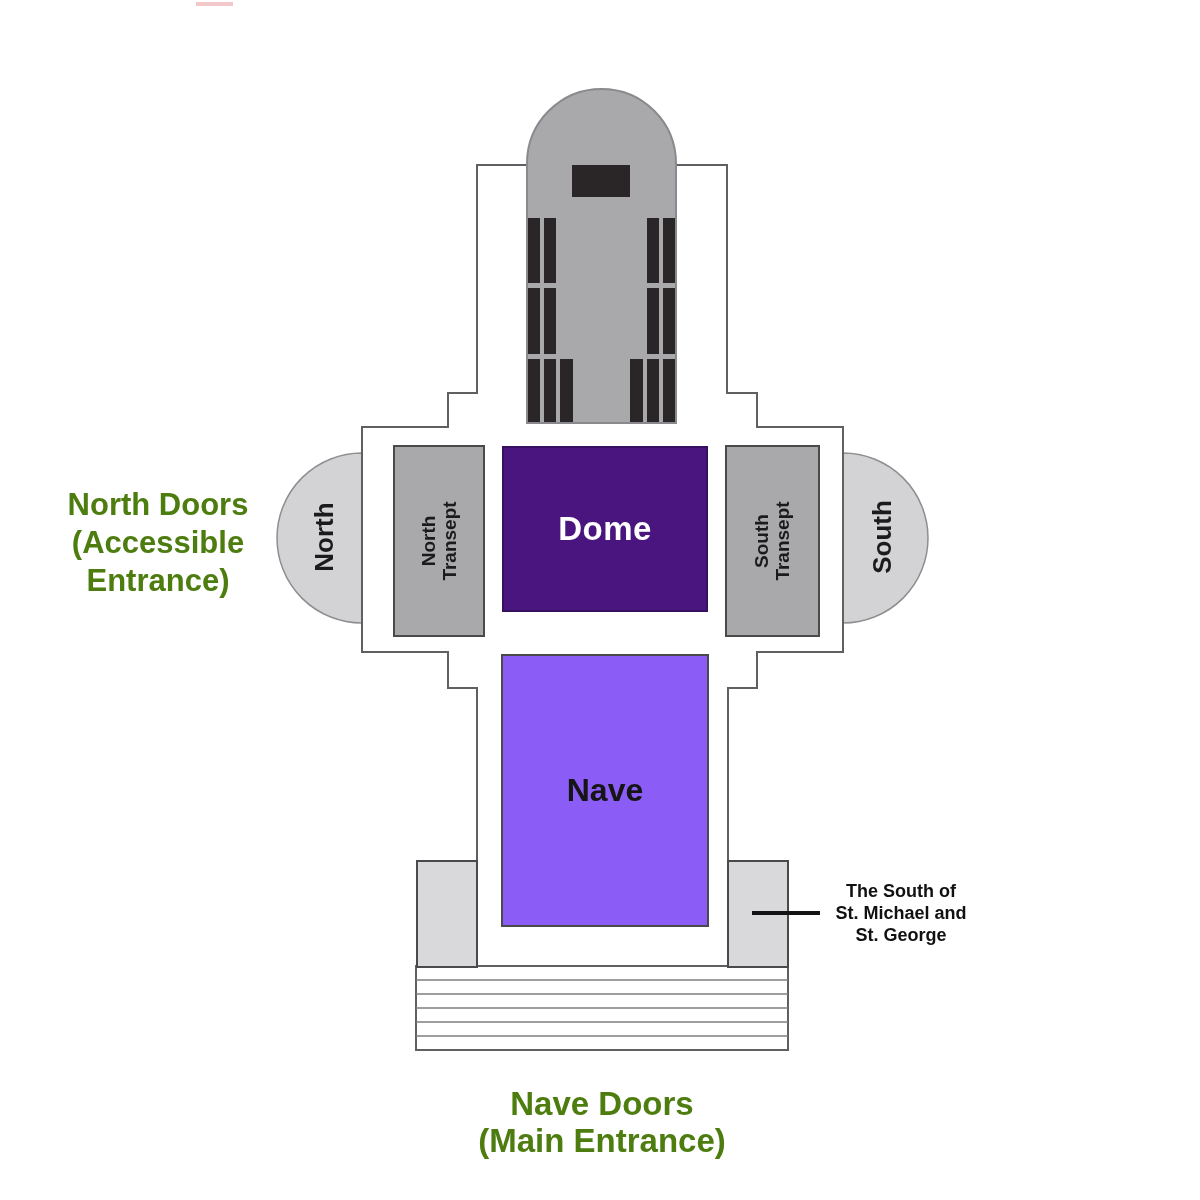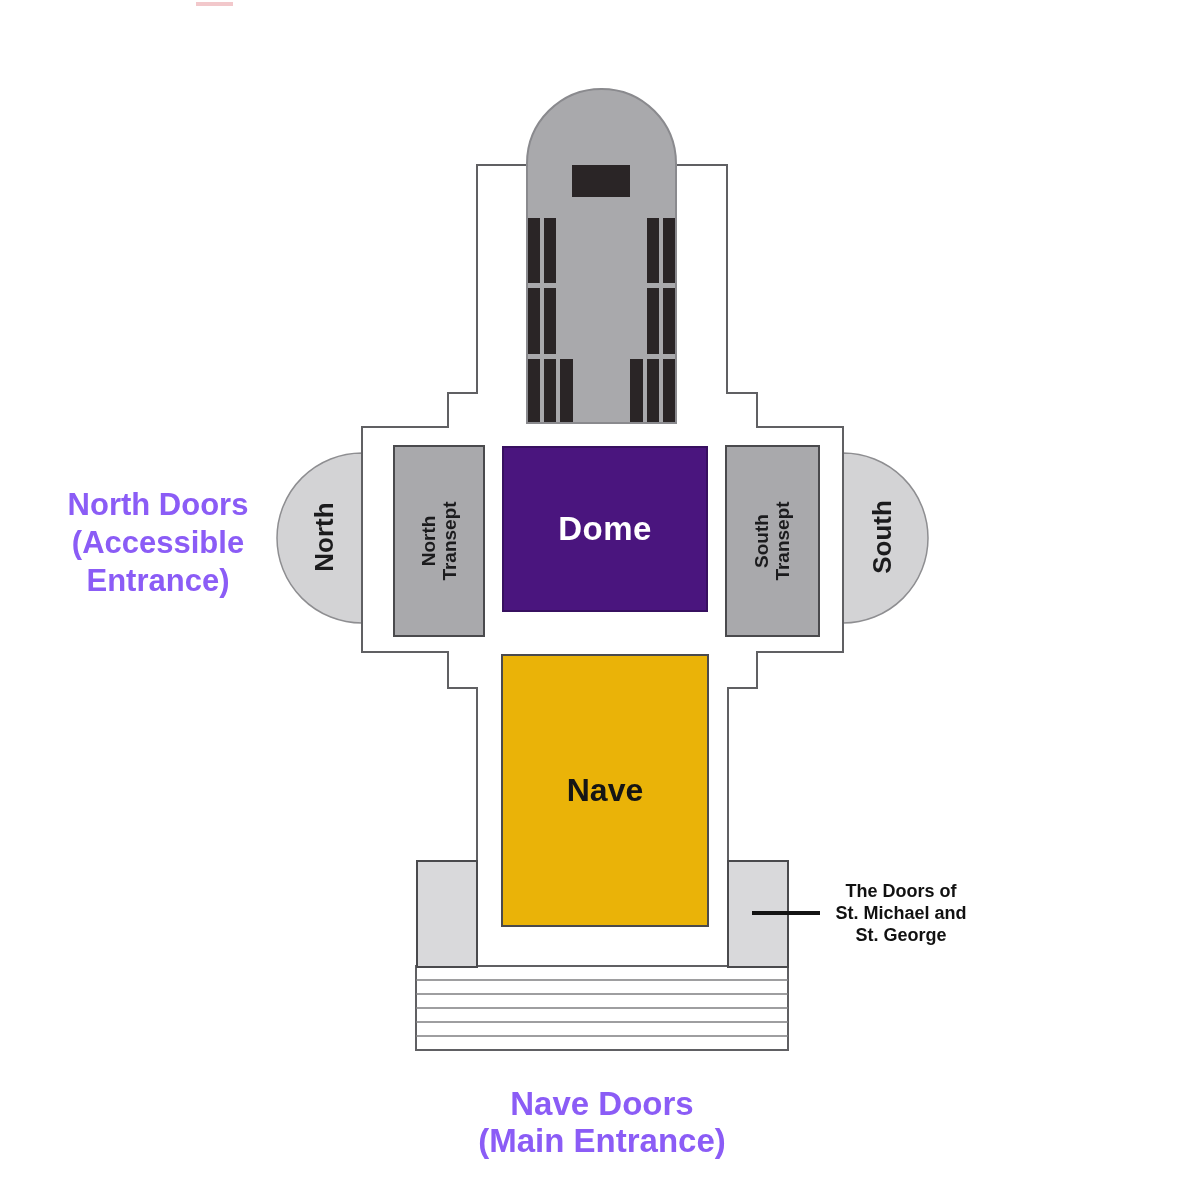--- a/index.html
+++ b/index.html
@@ -19,39 +19,39 @@
   .g1{top:128px;height:65px}.g2{top:198px;height:66px}.g3{top:269px;height:63px}
   .bar{position:absolute;top:0;bottom:0;background:#2A2526;}
   .bl1{left:0;width:12px}.bl2{left:16px;width:12px}.bl3{left:32px;width:13px}
   .br1{right:0;width:12px}.br2{right:16px;width:12px}.br3{right:32px;width:13px}
 
   
   .room{position:absolute;display:flex;align-items:center;justify-content:center;
         box-sizing:border-box;font-weight:bold;}
   .dome{left:502px;top:446px;width:206px;height:166px;background:#4A157E;
         border:2px solid #371060;color:#ffffff;font-size:33px;letter-spacing:.5px;}
-  .nave{left:501px;top:654px;width:208px;height:273px;background:#eab308;
+  .nave{left:501px;top:654px;width:208px;height:273px;background:#8b5cf6;
         border:2px solid #4A4A4D;color:#151515;font-size:32px;}
   .transept{background:#A9A9AC;border:2px solid #4A4A4D;}
   .transept.north{left:393px;top:445px;width:92px;height:192px;}
   .transept.south{left:725px;top:445px;width:95px;height:192px;}
 
   
   .vlabel{position:absolute;transform:translate(-50%,-50%) rotate(-90deg);
           font-weight:bold;color:#1B1B1D;text-align:center;white-space:pre-line;}
   .tlabel{font-size:19px;line-height:21px;}
   .north-transept-label{left:439px;top:541px;}
   .south-transept-label{left:772px;top:541px;}
   .apse-label{font-size:26px;}
   .north-apse-label{left:324px;top:537px;}
   .south-apse-label{left:882px;top:537px;}
 
   
   .doors{position:absolute;transform:translate(-50%,-50%);font-weight:bold;
-         color:#8b5cf6;text-align:center;white-space:pre-line;}
+         color:#4d7c0f;text-align:center;white-space:pre-line;}
   .north-doors{left:158px;top:543px;font-size:31px;line-height:38px;}
   .west-doors{left:602px;top:1122px;font-size:33px;line-height:37px;}
   .chapel-label{position:absolute;left:901px;top:913px;transform:translate(-50%,-50%);
          font-size:18px;line-height:22px;font-weight:700;color:#111111;
          text-align:center;white-space:pre-line;}
   .leader{position:absolute;left:752px;top:911px;width:68px;height:4px;background:#141414;}
 </style>
 </head>
 <body>
 
@@ -118,17 +118,17 @@
 Transept</div>
   <div class="vlabel apse-label north-apse-label">North</div>
   <div class="vlabel apse-label south-apse-label">South</div>
 
   <div class="doors north-doors">North Doors
 (Accessible
 Entrance)</div>
   <div class="doors west-doors">Nave Doors
 (Main Entrance)</div>
   <div class="leader"></div>
-  <div class="chapel-label">The Doors of
+  <div class="chapel-label">The South of
 St. Michael and
 St. George</div>
 
 </div>
 
 </body></html>

